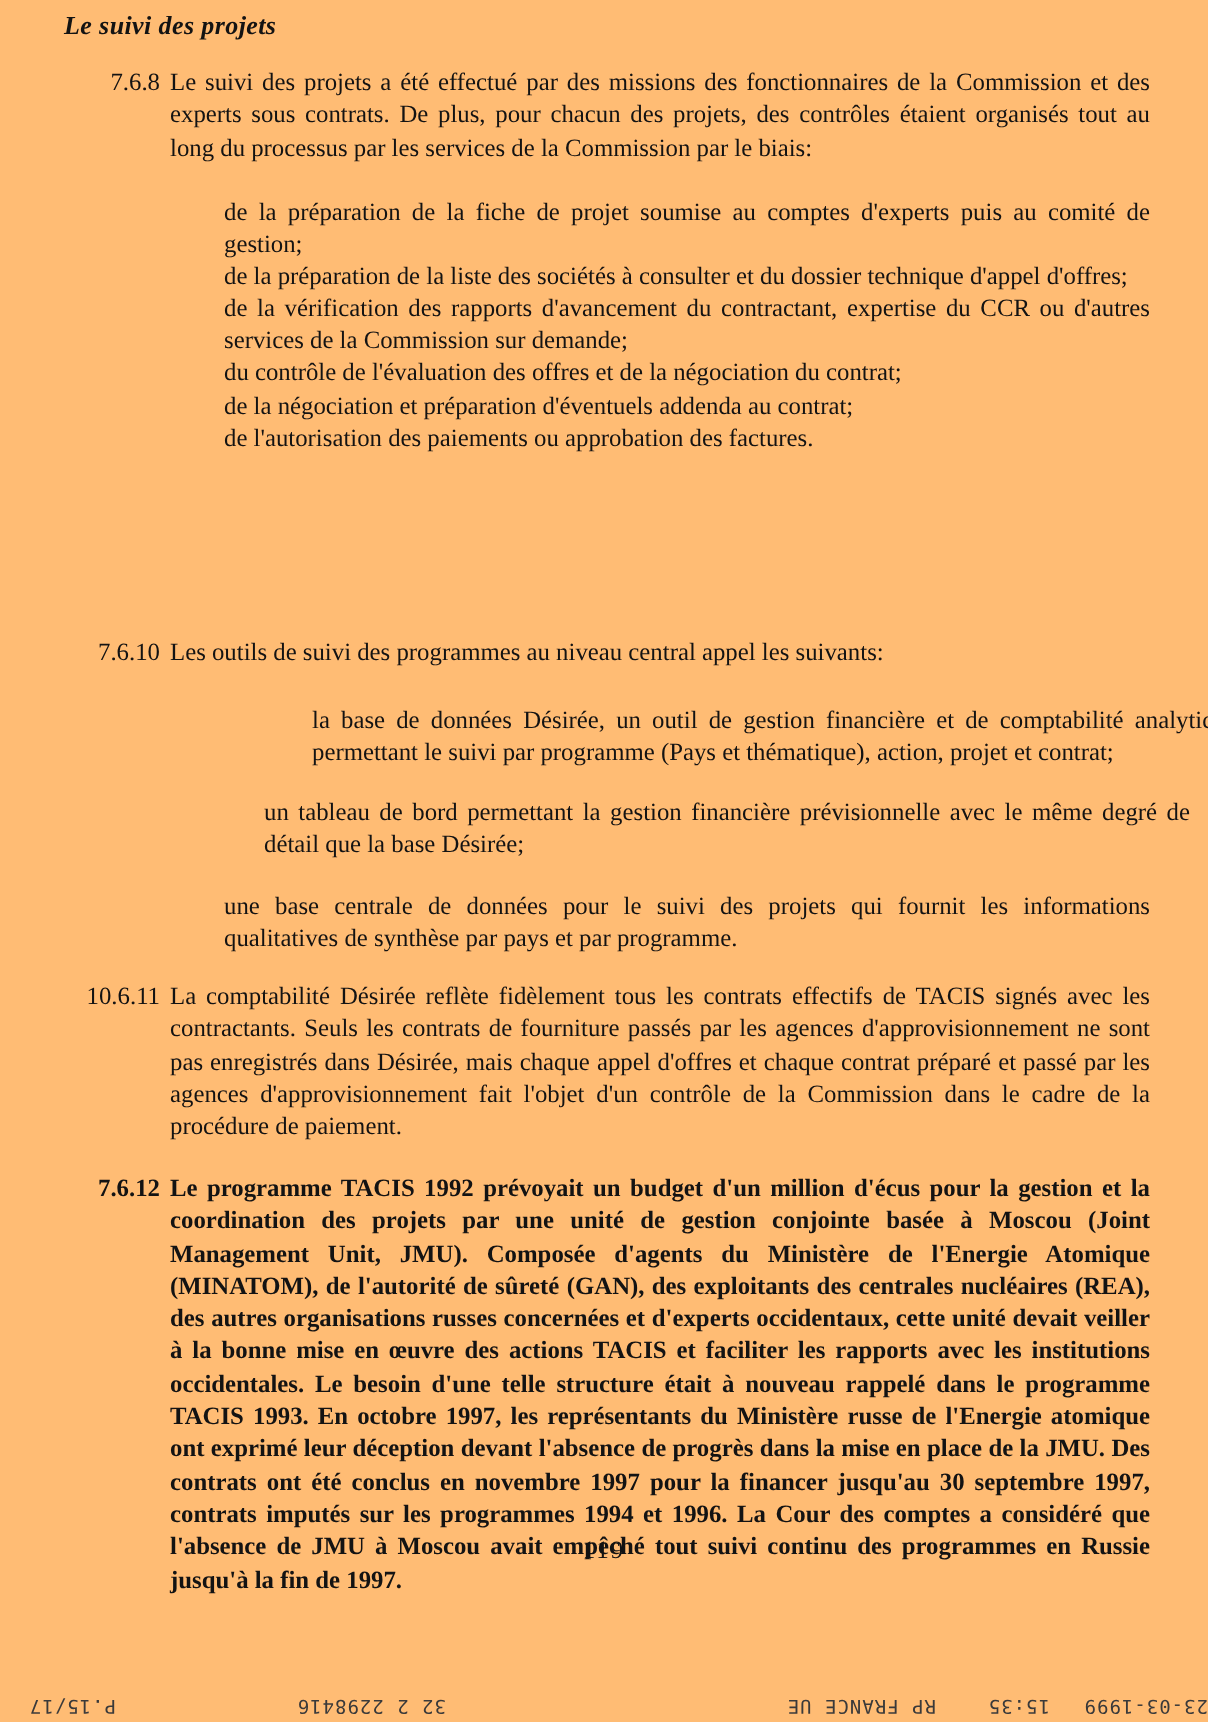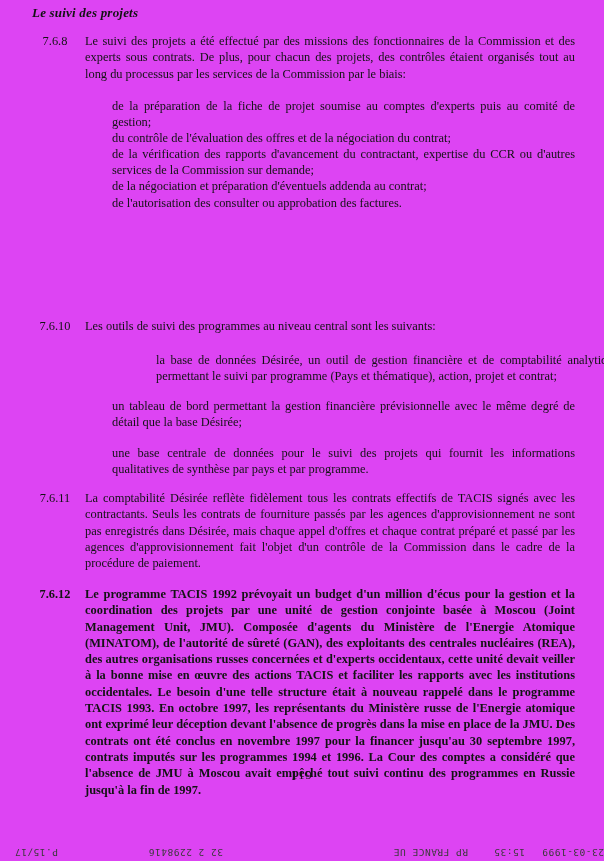--- a/index.html
+++ b/index.html
@@ -4,21 +4,21 @@
 <style>
   html, body {
     margin: 0;
     padding: 0;
     background: #e8e8e8;
   }
   .page {
     position: relative;
     width: 604px;
     height: 861px;
-    background: #d946ef;
+    background: #fdba74;
     overflow: hidden;
     font-family: "Liberation Serif", "DejaVu Serif", serif;
     color: #171717;
     filter: contrast(1.04);
   }
   .scan-text {
     text-rendering: optimizeLegibility;
   }
   .doc-title {
     position: absolute;
@@ -35,21 +35,21 @@
     width: 490px;
     font-size: 12.4px;
     line-height: 16.3px;
     text-align: justify;
   }
   .section .num {
     position: absolute;
     left: -55px;
     top: 0;
     width: 50px;
-    text-align: center;
+    text-align: right;
     white-space: nowrap;
   }
   .sub-list {
     position: absolute;
     left: 112px;
     width: 463px;
     font-size: 12.4px;
     line-height: 16.1px;
     text-align: justify;
   }
@@ -101,44 +101,45 @@
 
   <div class="doc-title">Le suivi des projets</div>
 
   <div class="section" style="top:33px;">
     <span class="num">7.6.8</span>
     <span>Le suivi des projets a été effectué par des missions des fonctionnaires de la Commission et des experts sous contrats. De plus, pour chacun des projets, des contrôles étaient organisés tout au long du processus par les services de la Commission par le biais:</span>
   </div>
 
   <div class="sub-list" style="top:98px;">
     <div>de la préparation de la fiche de projet soumise au comptes d'experts puis au comité de gestion;</div>
+    <div>de la préparation de la liste des sociétés à consulter et du dossier technique d'appel d'offres;</div>
+    <div>de la vérification des rapports d'avancement du contractant, expertise du CCR ou d'autres services de la Commission sur demande;</div>
     <div>du contrôle de l'évaluation des offres et de la négociation du contrat;</div>
-    <div>de la vérification des rapports d'avancement du contractant, expertise du CCR ou d'autres services de la Commission sur demande;</div>
     <div>de la négociation et préparation d'éventuels addenda au contrat;</div>
-    <div>de l'autorisation des consulter ou approbation des factures.</div>
+    <div>de l'autorisation des paiements ou approbation des factures.</div>
   </div>
 
 
   <div class="section" style="top:318px;">
     <span class="num">7.6.10</span>
-    <span>Les outils de suivi des programmes au niveau central sont les suivants:</span>
+    <span>Les outils de suivi des programmes au niveau central appel les suivants:</span>
   </div>
 
   <div class="sub-block" style="top:352px;margin-left:44px;">
     <span>la base de données Désirée, un outil de gestion financière et de comptabilité analytique permettant le suivi par programme (Pays et thématique), action, projet et contrat;</span>
   </div>
-  <div class="sub-block" style="top:398px;">
+  <div class="sub-block" style="top:398px;margin-left:20px;">
     <span>un tableau de bord permettant la gestion financière prévisionnelle avec le même degré de détail que la base Désirée;</span>
   </div>
   <div class="sub-block" style="top:445px;">
     <span>une base centrale de données pour le suivi des projets qui fournit les informations qualitatives de synthèse par pays et par programme.</span>
   </div>
 
   <div class="section" style="top:490px;">
-    <span class="num">7.6.11</span>
+    <span class="num">10.6.11</span>
     <span>La comptabilité Désirée reflète fidèlement tous les contrats effectifs de TACIS signés avec les contractants. Seuls les contrats de fourniture passés par les agences d'approvisionnement ne sont pas enregistrés dans Désirée, mais chaque appel d'offres et chaque contrat préparé et passé par les agences d'approvisionnement fait l'objet d'un contrôle de la Commission dans le cadre de la procédure de paiement.</span>
   </div>
 
   <div class="section" style="top:586px;font-weight:bold;">
     <span class="num">7.6.12</span>
     <span>Le programme TACIS 1992 prévoyait un budget d'un million d'écus pour la gestion et la coordination des projets par une unité de gestion conjointe basée à Moscou (Joint Management Unit, JMU). Composée d'agents du Ministère de l'Energie Atomique (MINATOM), de l'autorité de sûreté (GAN), des exploitants des centrales nucléaires (REA), des autres organisations russes concernées et d'experts occidentaux, cette unité devait veiller à la bonne mise en œuvre des actions TACIS et faciliter les rapports avec les institutions occidentales. Le besoin d'une telle structure était à nouveau rappelé dans le programme TACIS 1993. En octobre 1997, les représentants du Ministère russe de l'Energie atomique ont exprimé leur déception devant l'absence de progrès dans la mise en place de la JMU. Des contrats ont été conclus en novembre 1997 pour la financer jusqu'au 30 septembre 1997, contrats imputés sur les programmes 1994 et 1996. La Cour des comptes a considéré que l'absence de JMU à Moscou avait empêché tout suivi continu des programmes en Russie jusqu'à la fin de 1997.</span>
   </div>
 
   <div class="page-number">119</div>
 

